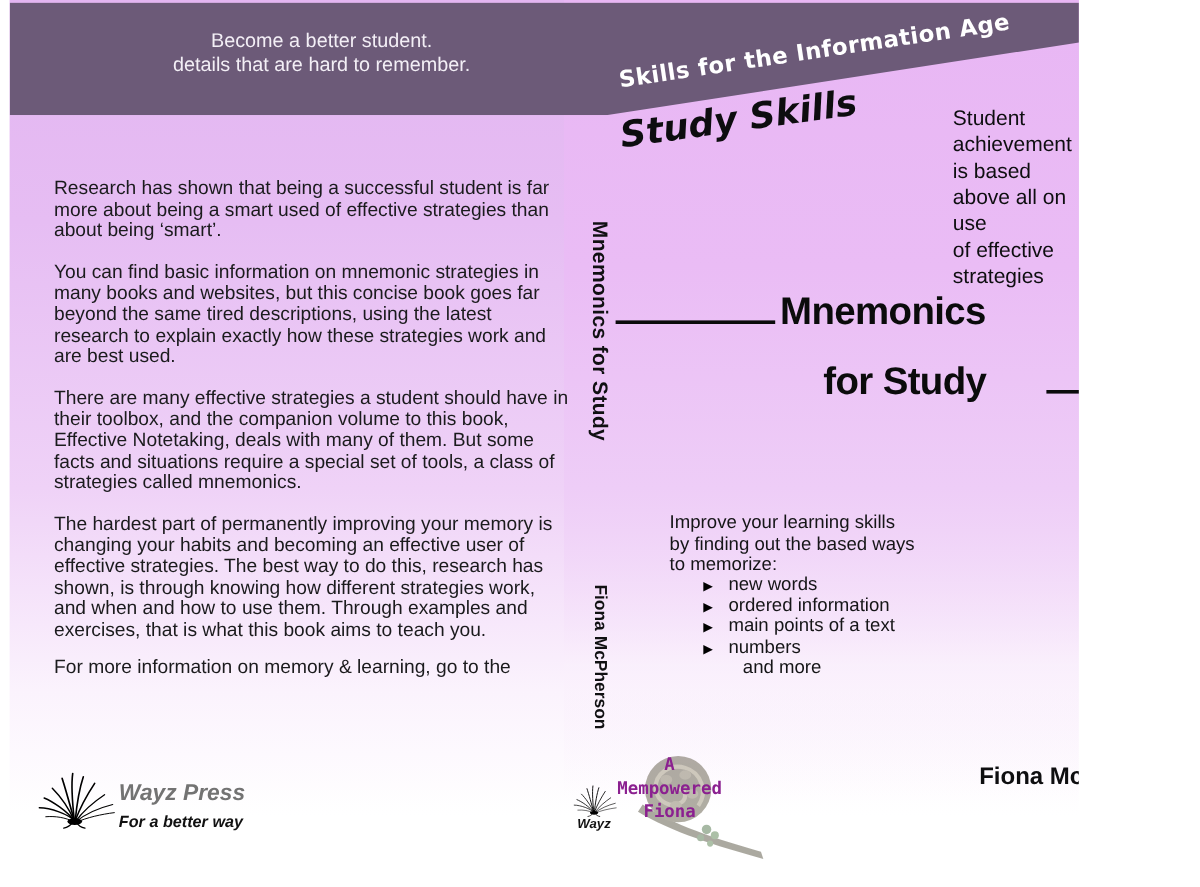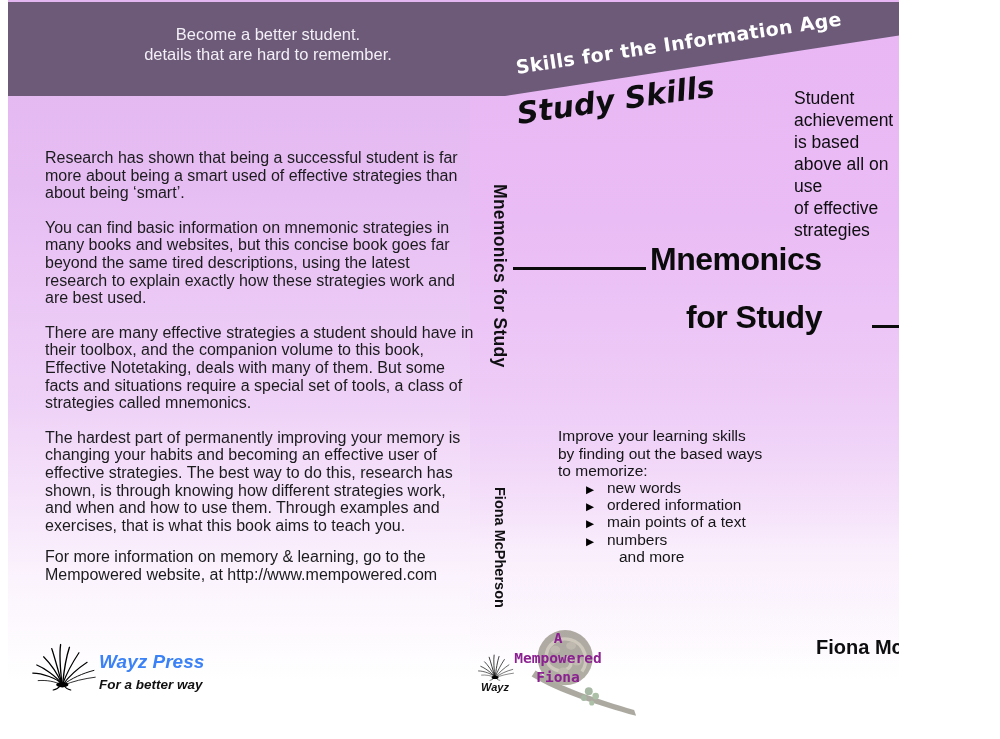--- a/index.html
+++ b/index.html
@@ -17,21 +17,21 @@
   .banner{left:8px;top:2px;width:992px;height:94px;background:#6c5a78;
     clip-path:polygon(0 0,100% 0,100% 19%,50.1% 100%,0 100%);}
   .banner-text{left:48px;top:25px;width:440px;text-align:center;color:#f3eff6;
     font-size:16.5px;line-height:19.5px;}
 
   
   .body-copy{left:45px;top:149px;width:430px;font-size:16px;line-height:17.6px;color:#1b1b1d;}
   .body-copy p{margin:0 0 17px 0;}
   .info-copy{left:45px;top:548px;width:430px;font-size:16px;line-height:17.6px;color:#1b1b1d;}
 
-  .pub-name{left:99px;top:651px;font-size:19px;font-weight:bold;font-style:italic;color:#3b82f6;}
+  .pub-name{left:99px;top:651px;font-size:19px;font-weight:bold;font-style:italic;color:#737373;}
   .pub-tagline{left:99px;top:677px;font-size:13.5px;font-weight:bold;font-style:italic;color:#111;}
 
   
   .spine-title{left:489px;top:184px;writing-mode:vertical-rl;font-size:17.5px;font-weight:bold;
     letter-spacing:.3px;color:#101012;}
   .spine-author{left:492px;top:487px;writing-mode:vertical-rl;font-size:14.5px;font-weight:bold;color:#101012;}
 
   
   .series-label{left:516px;top:56px;color:#ffffff;font-family:"DejaVu Sans",sans-serif;
     font-size:19px;font-weight:bold;letter-spacing:.4px;transform:rotate(-8.5deg);transform-origin:0 50%;white-space:nowrap;}
@@ -101,21 +101,20 @@
 
   <div>
     <div class="abs body-copy">
       <p>Research has shown that being a successful student is far more about being a smart used of effective strategies than about being ‘smart’.</p>
       <p>You can find basic information on mnemonic strategies in many books and websites, but this concise book goes far beyond the same tired descriptions, using the latest research to explain exactly how these strategies work and are best used.</p>
       <p>There are many effective strategies a student should have in their toolbox, and the companion volume to this book, Effective Notetaking, deals with many of them. But some facts and situations require a special set of tools, a class of strategies called mnemonics.</p>
       <p>The hardest part of permanently improving your memory is changing your habits and becoming an effective user of effective strategies. The best way to do this, research has shown, is through knowing how different strategies work, and when and how to use them. Through examples and exercises, that is what this book aims to teach you.</p>
     </div>
     <div class="abs info-copy">
       <div>For more information on memory &amp; learning, go to the</div>
-      <div>Mempowered website, at http://www.mempowered.com</div>
     </div>
 
     <svg class="abs" style="left:30px;top:642px" width="68" height="50" viewBox="0 0 100 70">
         <use href="#tussock"></use>
       </svg>
     <div class="abs pub-name">Wayz Press</div>
     <div class="abs pub-tagline">For a better way</div>
   </div>
 
   <div>

